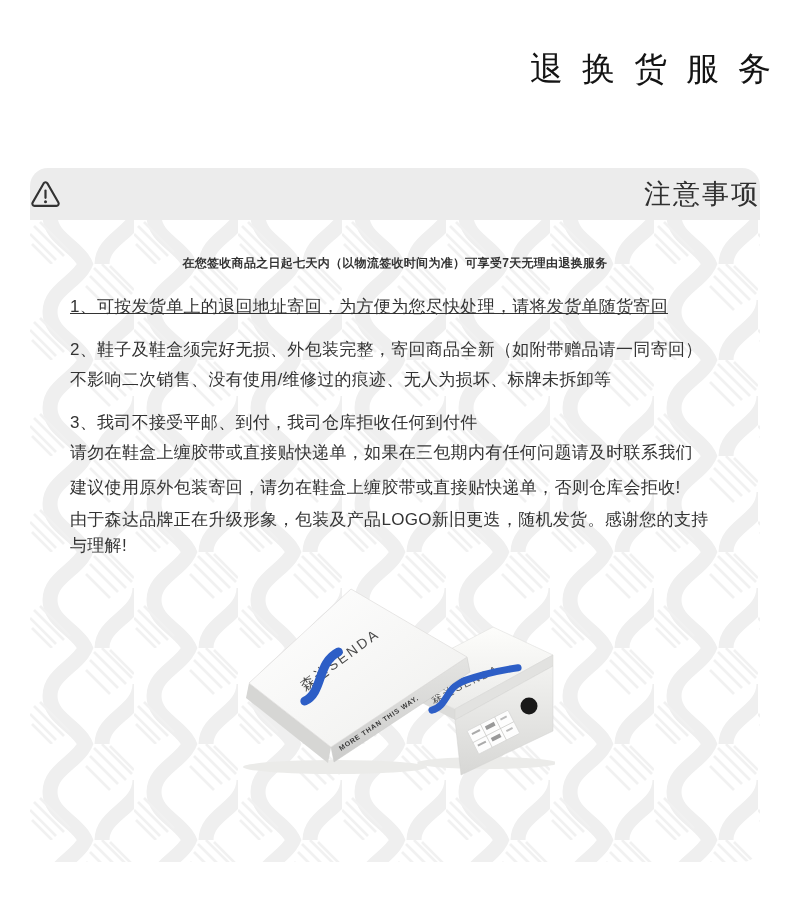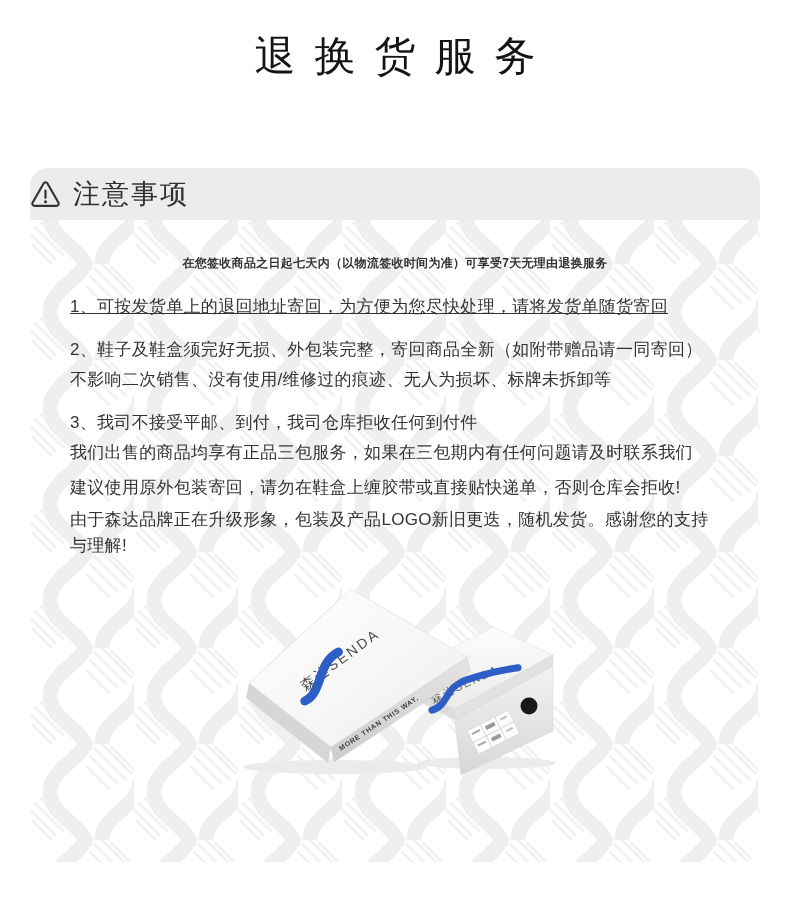--- a/index.html
+++ b/index.html
@@ -6,23 +6,23 @@
   html,body { background:#ffffff; }
   body {
     width:790px; height:922px;
     font-family:"Liberation Sans","DejaVu Sans",sans-serif;
     color:#333;
     overflow:hidden;
   }
   .screen { position:relative; width:790px; height:922px; background:#fff; }
 
   .title{
-    padding-top:30px;
-    text-align:center;
-    font-size:41px;
+    padding-top:48px;
+    text-align:right;
+    font-size:33px;
     font-weight:500;
     letter-spacing:19px;
     text-indent:19px;
     color:#141414;
     line-height:1.3;
   }
 
   .card{
     position:absolute;
     left:30px; top:168px;
@@ -30,21 +30,21 @@
     border-radius:18px;
     overflow:hidden;
     background:#ffffff;
   }
   .bg{ position:absolute; left:0; top:0; width:730px; height:694px; }
 
   .card-head{
     position:relative; z-index:2;
     height:52px;
     background:#ececec;
-    display:flex; align-items:center; justify-content:flex-start;
+    display:flex; align-items:center; justify-content:space-between;
     gap:12px;
   }
   .warn{ width:31px; height:29px; }
   .head-label{
     font-size:27px;
     color:#303030;
     font-weight:500;
     letter-spacing:2px;
   }
 
@@ -114,21 +114,21 @@
     <div class="card-body">
 
       <p class="intro">在您签收商品之日起七天内（以物流签收时间为准）可享受7天无理由退换服务</p>
 
       <p class="line mt16">1、可按发货单上的退回地址寄回，为方便为您尽快处理，请将发货单随货寄回</p>
 
       <p class="line mt13">2、鞋子及鞋盒须完好无损、外包装完整，寄回商品全新（如附带赠品请一同寄回）</p>
       <p class="line">不影响二次销售、没有使用/维修过的痕迹、无人为损坏、标牌未拆卸等</p>
 
       <p class="line mt13">3、我司不接受平邮、到付，我司仓库拒收任何到付件</p>
-      <p class="line">我们出售的商品均享有正品三包服务，如果在三包期内有任何问题请及时联系我们</p>
+      <p class="line">请勿在鞋盒上缠胶带或直接贴快递单，如果在三包期内有任何问题请及时联系我们</p>
 
       <p class="sline mt7">建议使用原外包装寄回，请勿在鞋盒上缠胶带或直接贴快递单，否则仓库会拒收!</p>
       <p class="sline mt6">由于森达品牌正在升级形象，包装及产品LOGO新旧更迭，随机发货。感谢您的支持与理解!</p>
 
 
       <svg class="boxes" viewBox="0 0 320 198" xmlns="http://www.w3.org/2000/svg" aria-hidden="true">
         <defs>
           <linearGradient id="gTop" x1="0" y1="0" x2="0" y2="1">
             <stop offset="0" stop-color="#fdfdfb"></stop>
               <stop offset="1" stop-color="#ebebe9"></stop>

